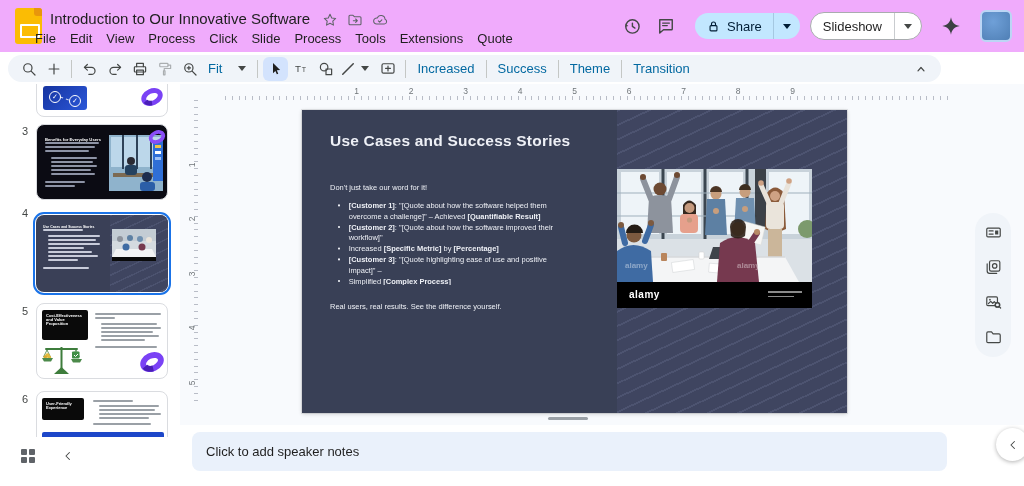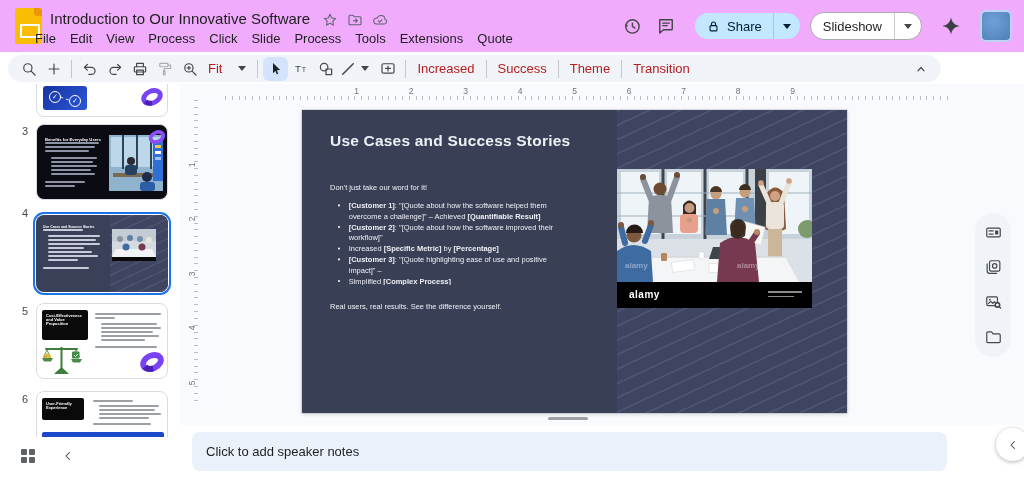--- a/index.html
+++ b/index.html
@@ -35,21 +35,21 @@
           background:radial-gradient(circle at 40% 35%,#6fa0d8,#4f7fb5);border:2px solid #bcd5f5;}
 
   
   .toolbar{position:absolute;left:8px;top:55px;width:933px;height:27px;background:#f0f4f9;border-radius:14px;
            display:flex;align-items:center;padding:0 8px;box-sizing:border-box;}
   .tbtn{min-width:25px;height:24px;display:flex;align-items:center;justify-content:center;border-radius:6px;flex:none;}
   .tbtn svg{width:18px;height:18px;stroke:#444746;fill:none;stroke-width:1.6;stroke-linecap:round;stroke-linejoin:round;}
   .tbtn.sel{background:#d3e3fd;}
   .tbtn.dim{opacity:.4;}
   .tsep{width:1px;height:18px;background:#c4c7c5;margin:0 5px;flex:none;}
-  .tlabel{font-size:13px;color:#b91c1c;padding:0 6px;white-space:nowrap;}
+  .tlabel{font-size:13px;color:#0369a1;padding:0 6px;white-space:nowrap;}
   .fit-ctl{display:flex;align-items:center;gap:16px;padding:0 6px;}
   .line-ctl{display:flex;align-items:center;gap:3px;}
   .toolbar .spacer{flex:1;}
 
   
   .filmstrip{position:absolute;left:0;top:84px;width:180px;height:353px;background:#fff;overflow:hidden;}
   .slide-num{position:absolute;left:12px;width:16px;text-align:right;font-size:11px;color:#444746;}
   .thumb{position:absolute;left:36px;width:132px;height:76px;border-radius:8px;border:1px solid #dadce0;
          box-sizing:border-box;overflow:hidden;background:#fff;}
   .thumb-sel-ring{position:absolute;left:33px;top:128px;width:138px;height:83px;border:2px solid #1a73e8;

